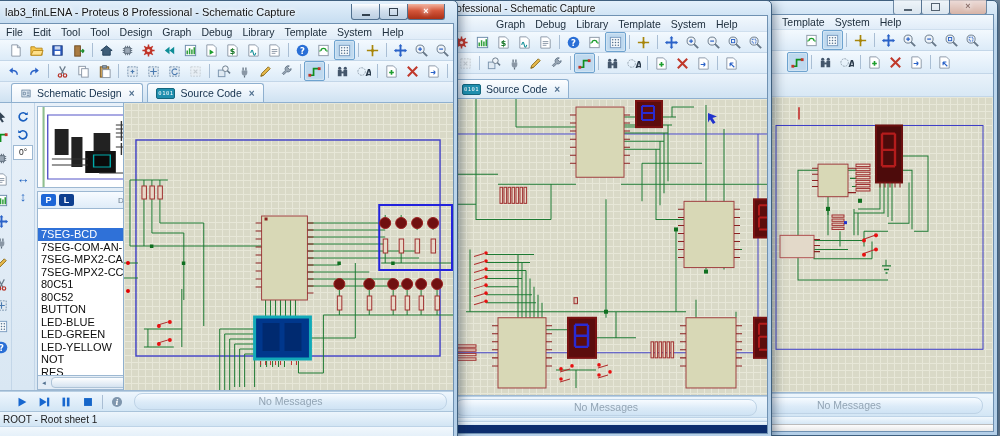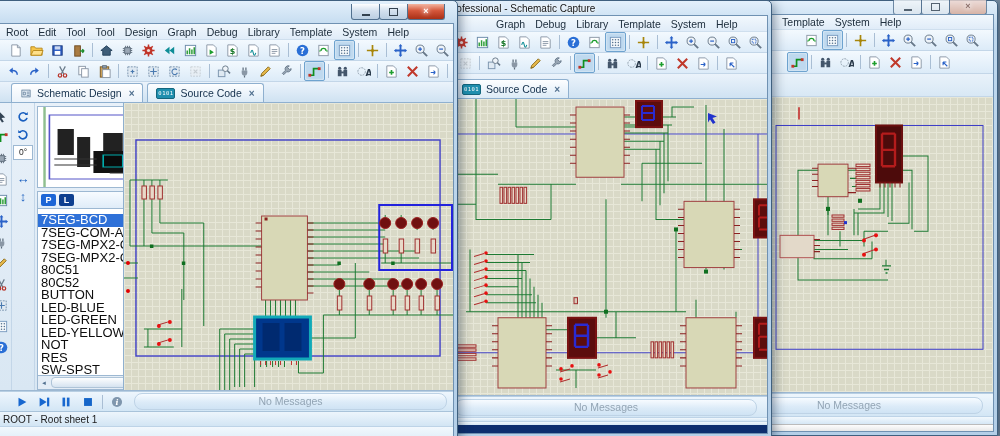--- a/index.html
+++ b/index.html
@@ -59,21 +59,21 @@
   .selcol{flex:1;display:flex;flex-direction:column;padding:3px 3px 0 2px}
   .overview{height:80px;flex:none;background:#fff;border:1px solid #9db8d2;position:relative;overflow:hidden}
   .overview svg{position:absolute;inset:0;width:100%;height:100%}
   .devhdr{display:flex;align-items:center;gap:3px;padding:2px 3px;flex:none;
           background:linear-gradient(#f7fbff,#dfecf8);border:1px solid #9db8d2;border-bottom:none;margin-top:3px}
   .pl{width:15px;height:12px;border-radius:2px;color:#fff;font-size:9px;font-weight:bold;
       text-align:center;line-height:12px;flex:none}
   .pl.p{background:#1d66d6}.pl.l{background:#0e3f8f}
   .devlabel{margin-left:auto;font-size:8px;color:#6b7d8f;letter-spacing:.4px}
   .devlist{background:#fff;border:1px solid #9db8d2;flex:1;overflow:hidden;
-           font-size:13px;line-height:12.5px;color:#0d0d0d;padding-top:5px}
+           font-size:11px;line-height:12.5px;color:#0d0d0d;padding-top:19px}
   .dev{padding:0 3px;white-space:nowrap}
   .dev.sel{background:#2f71d8;color:#fff}
   .hscroll{height:13px;flex:none;display:flex;align-items:center;background:#e4edf6;
            border:1px solid #9db8d2;border-top:none}
   .hscroll .arr{font-size:6px;color:#51708f;padding:0 3px}
   .hscroll .thumb{flex:1;height:9px;margin:0 1px;border:1px solid #aec4d8;border-radius:4px;
                   background:linear-gradient(#fdfeff,#d5e3f0)}
   .grid{position:relative;overflow:hidden;flex:1;border-left:1px solid #8fb0cf;
         background-color:#d9d9c7;
         background-image:
@@ -725,33 +725,34 @@
       <div class="statuspill" style="margin:0 10px">No Messages</div>
     </div>
     <div class="fillbar" style="max-height:10px"></div>
     <div class="fillbar" style="max-height:9px"></div>
     <div class="navybar"></div>
   </div>
 </div>
 
 <div class="win" style="left:-14px;top:0;width:470px;height:450px;z-index:30">
   <div class="titlebar" style="height:22px">
+    <span>lab3_finLENA - Proteus 8 Professional - Schematic Capture</span>
     <div class="winbtns">
       <span class="wb">
           <span class="minbar"></span>
         </span>
       <span class="wb">
           <span class="maxbox"></span>
         </span>
       <span class="wb close">×</span>
     </div>
   </div>
   <div class="win-inner" style="top:22px">
     <div class="menubar" style="height:15px;padding-left:10px">
-        <span class="mi">Root</span>
+        <span class="mi">File</span>
         <span class="mi">Edit</span>
         <span class="mi">Tool</span>
         <span class="mi">Tool</span>
         <span class="mi">Design</span>
         <span class="mi">Graph</span>
         <span class="mi">Debug</span>
         <span class="mi">Library</span>
         <span class="mi">Template</span>
         <span class="mi">System</span>
         <span class="mi">Help</span>

